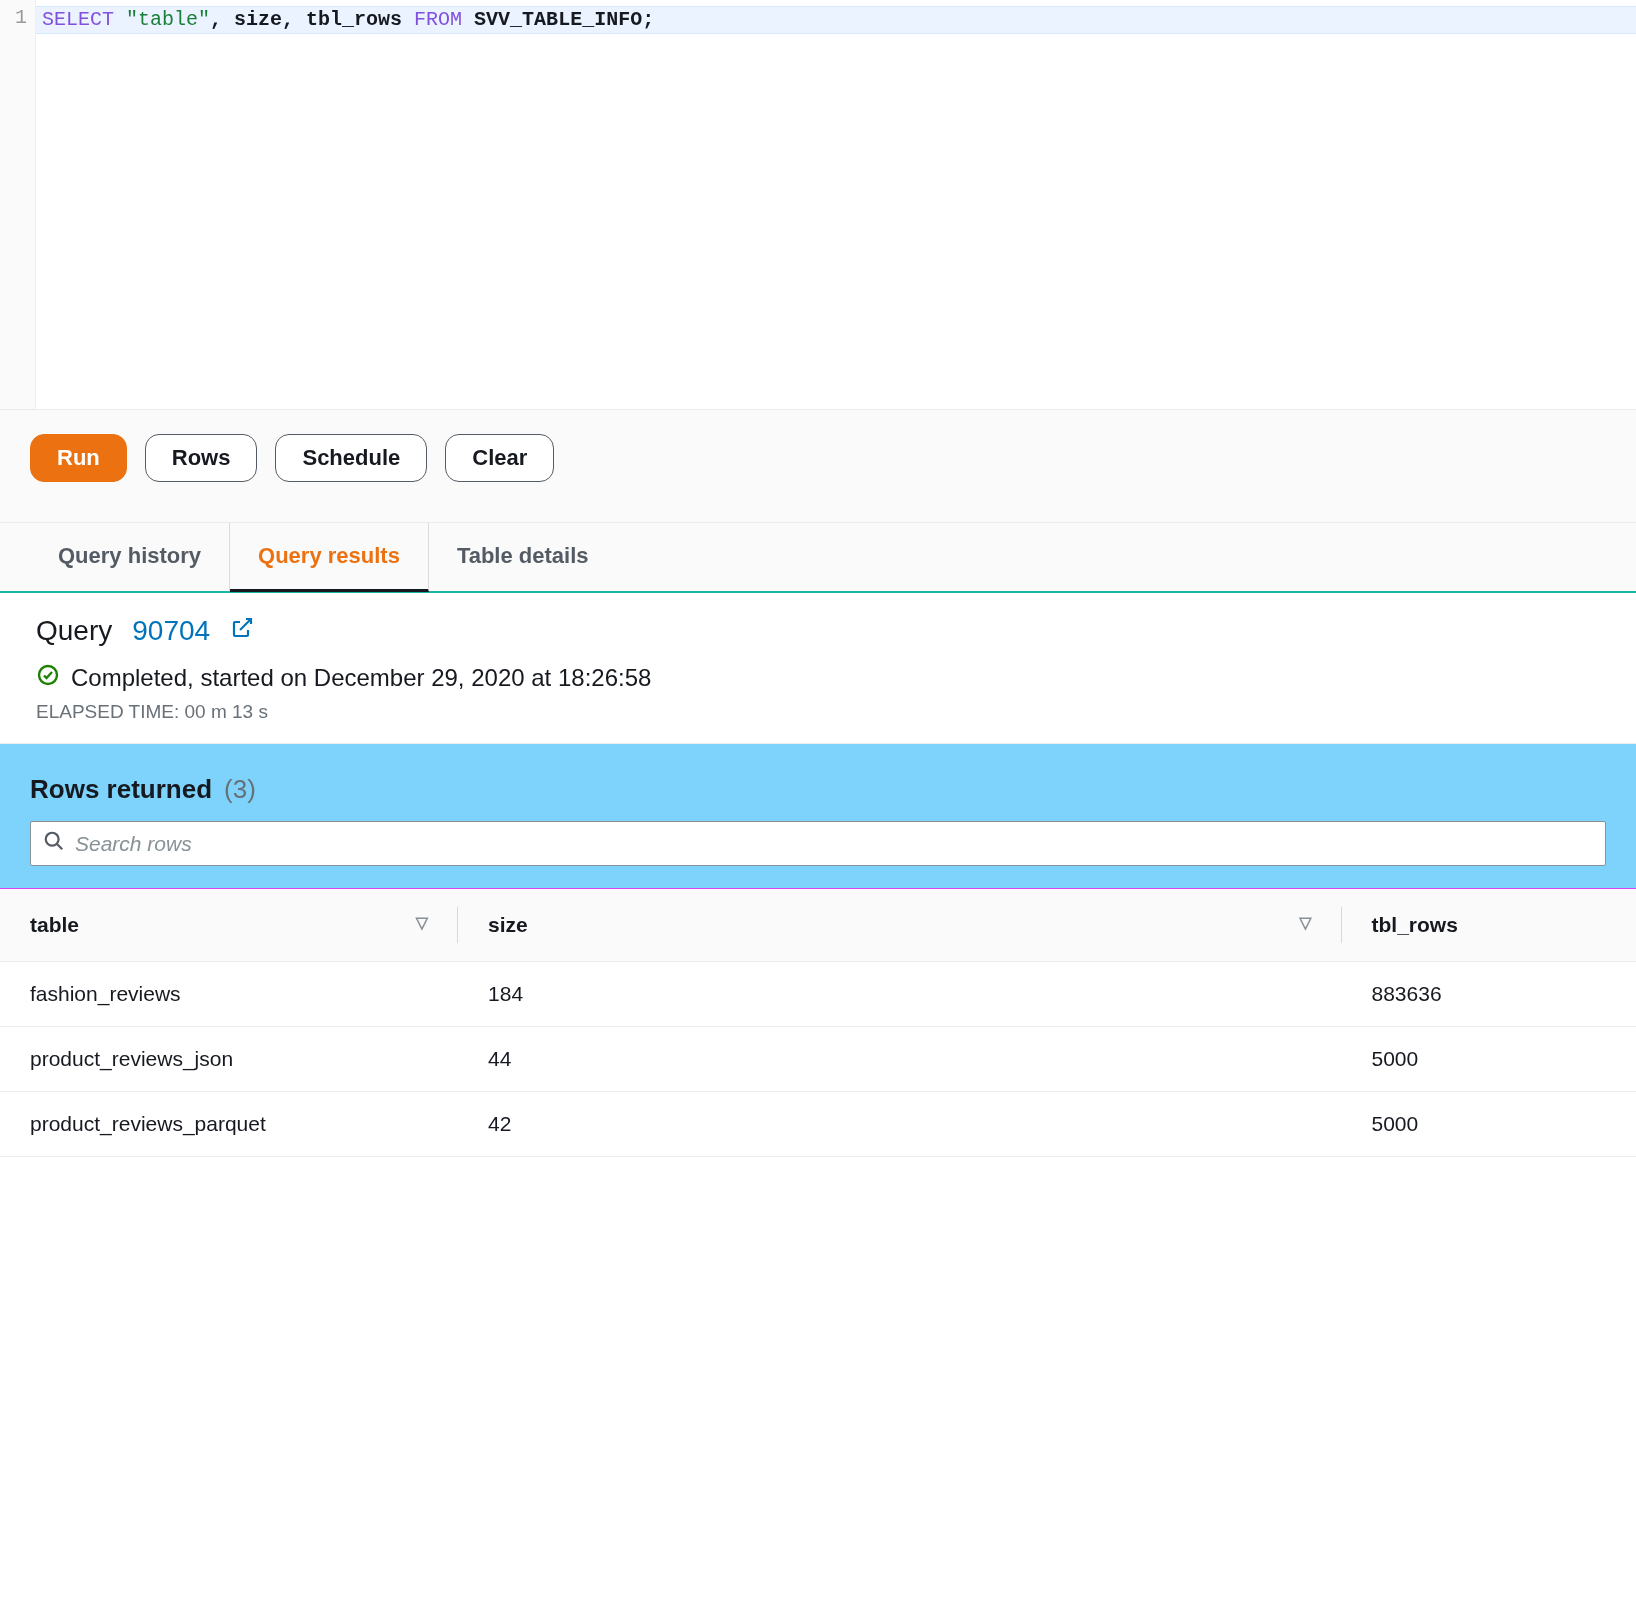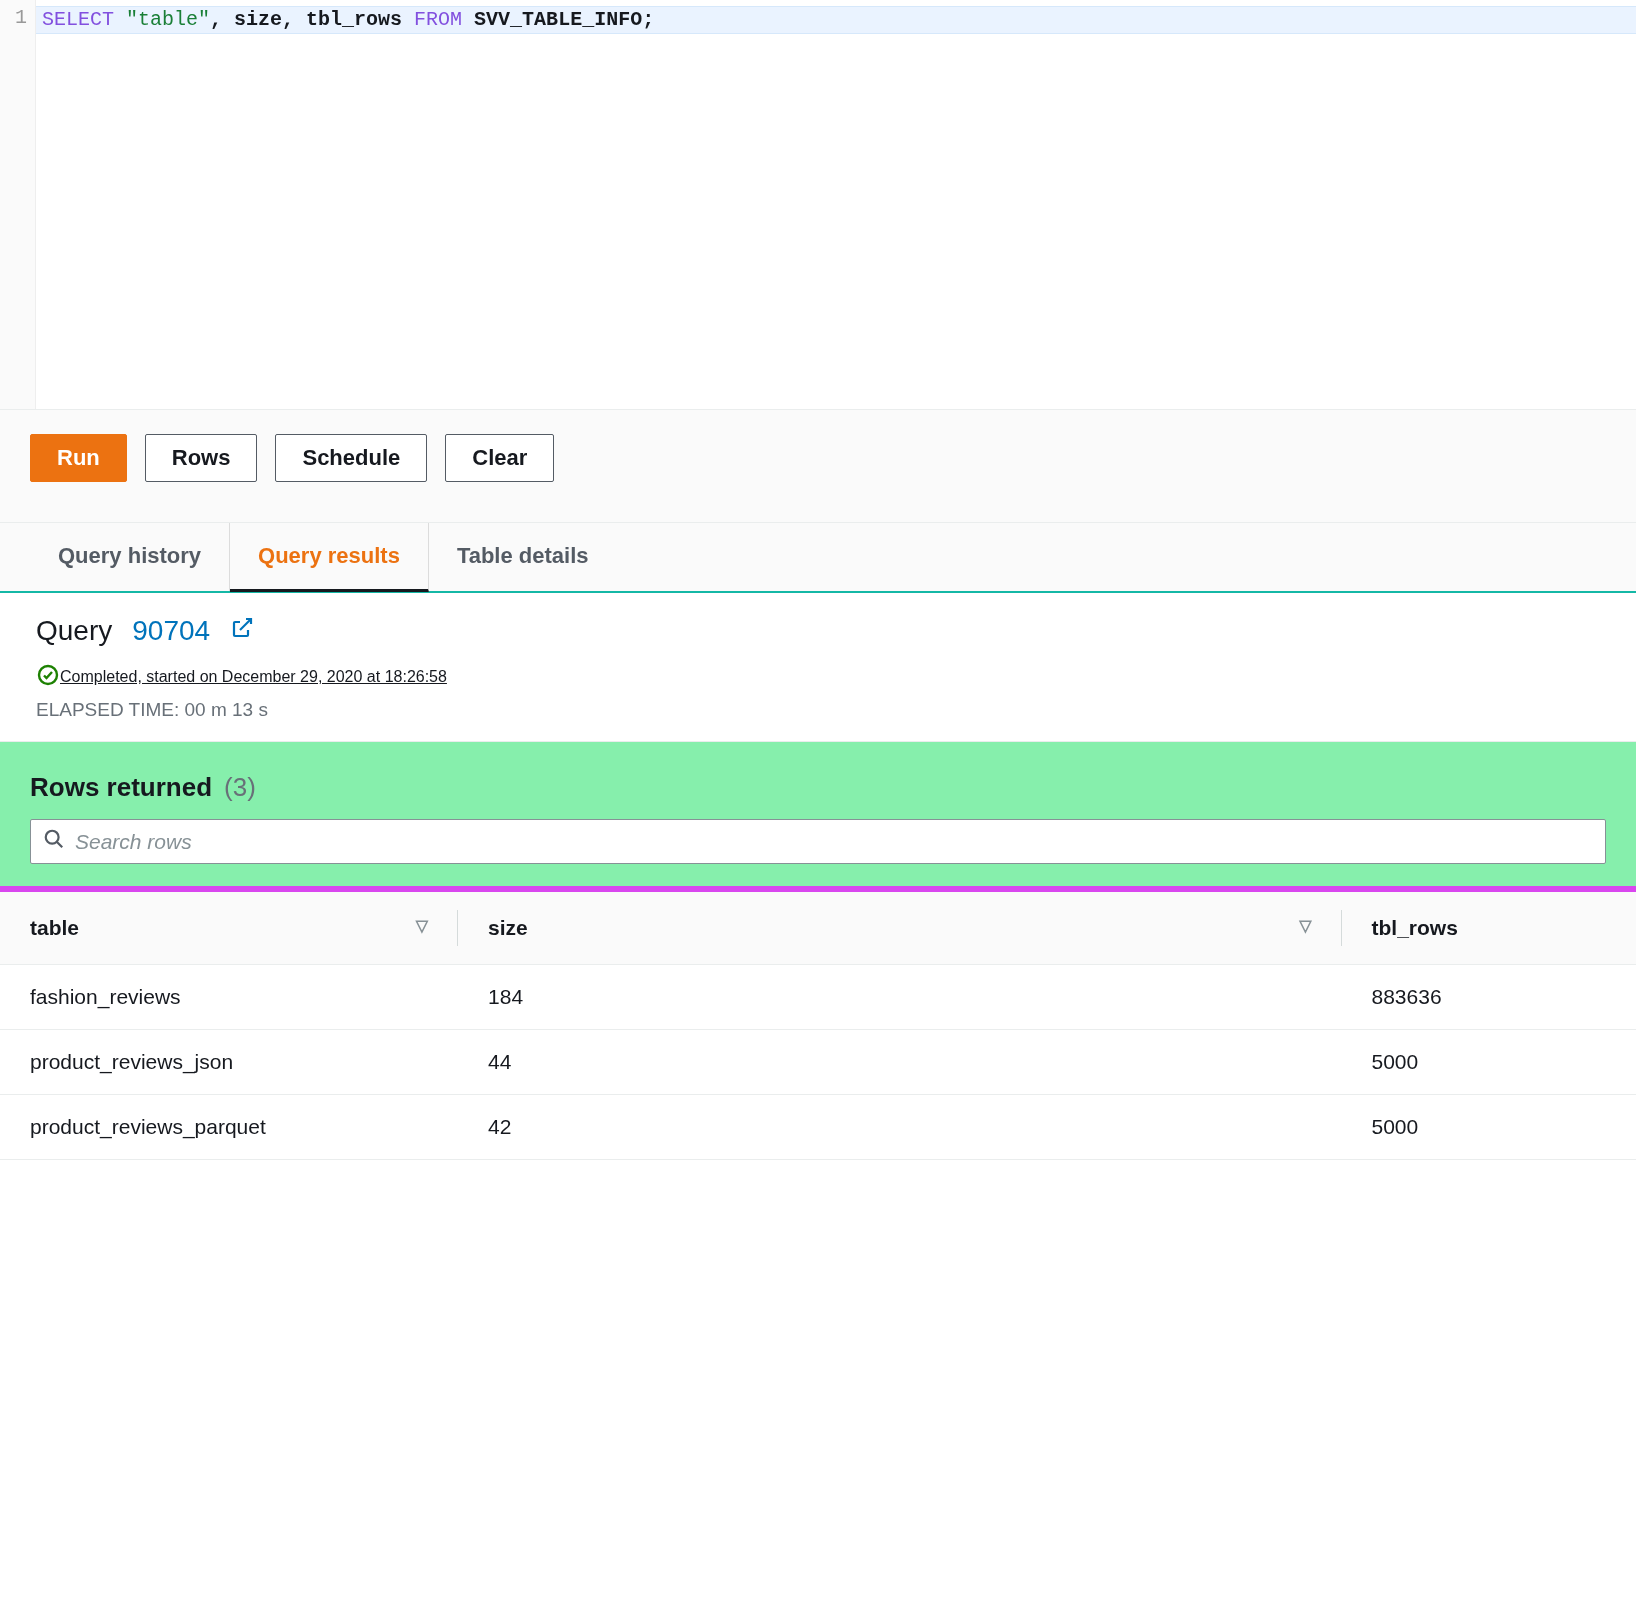--- a/index.html
+++ b/index.html
@@ -51,21 +51,21 @@
     gap: 18px;
   }
   .btn {
     font-size: 22px;
     font-weight: 700;
     padding: 10px 26px;
     border: 1.5px solid #545b64;
     background: #fff;
     color: #16191f;
     cursor: pointer;
-    border-radius: 2px;
+    border-radius: 14px;
   }
   .btn.primary {
     background: #ec7211;
     border-color: #ec7211;
     color: #fff;
   }
 
   .tabs {
     display: flex;
     border-bottom: 2px solid #14b8a6;
@@ -97,37 +97,36 @@
     display: flex;
     align-items: flex-start;
     gap: 20px;
   }
   .query-id-link { color: #0073bb; font-weight: 400; cursor: pointer; }
   .ext-icon { color: #0073bb; }
 
   .status-row {
     display: flex;
     align-items: center;
-    gap: 0;
+    gap: 11px;
     margin-top: 16px;
-    font-size: 16px;
+    font-size: 24px;
     color: #16191f;
-    text-decoration: underline;
   }
   .check-icon { color: #1d8102; }
   .elapsed {
     margin-top: 8px;
     font-size: 19px;
     color: #687078;
   }
 
   .rows-section {
-    background: #86efac;
+    background: #7dd3fc;
     padding: 30px 30px 22px 30px;
-    border-bottom: 6px solid #d946ef;
+    border-bottom: 1px solid #d946ef;
   }
   .rows-title {
     font-size: 26px;
     font-weight: 700;
     display: flex;
     align-items: baseline;
     gap: 12px;
     margin-bottom: 16px;
   }
   .rows-count { color: #687078; font-weight: 400; }

